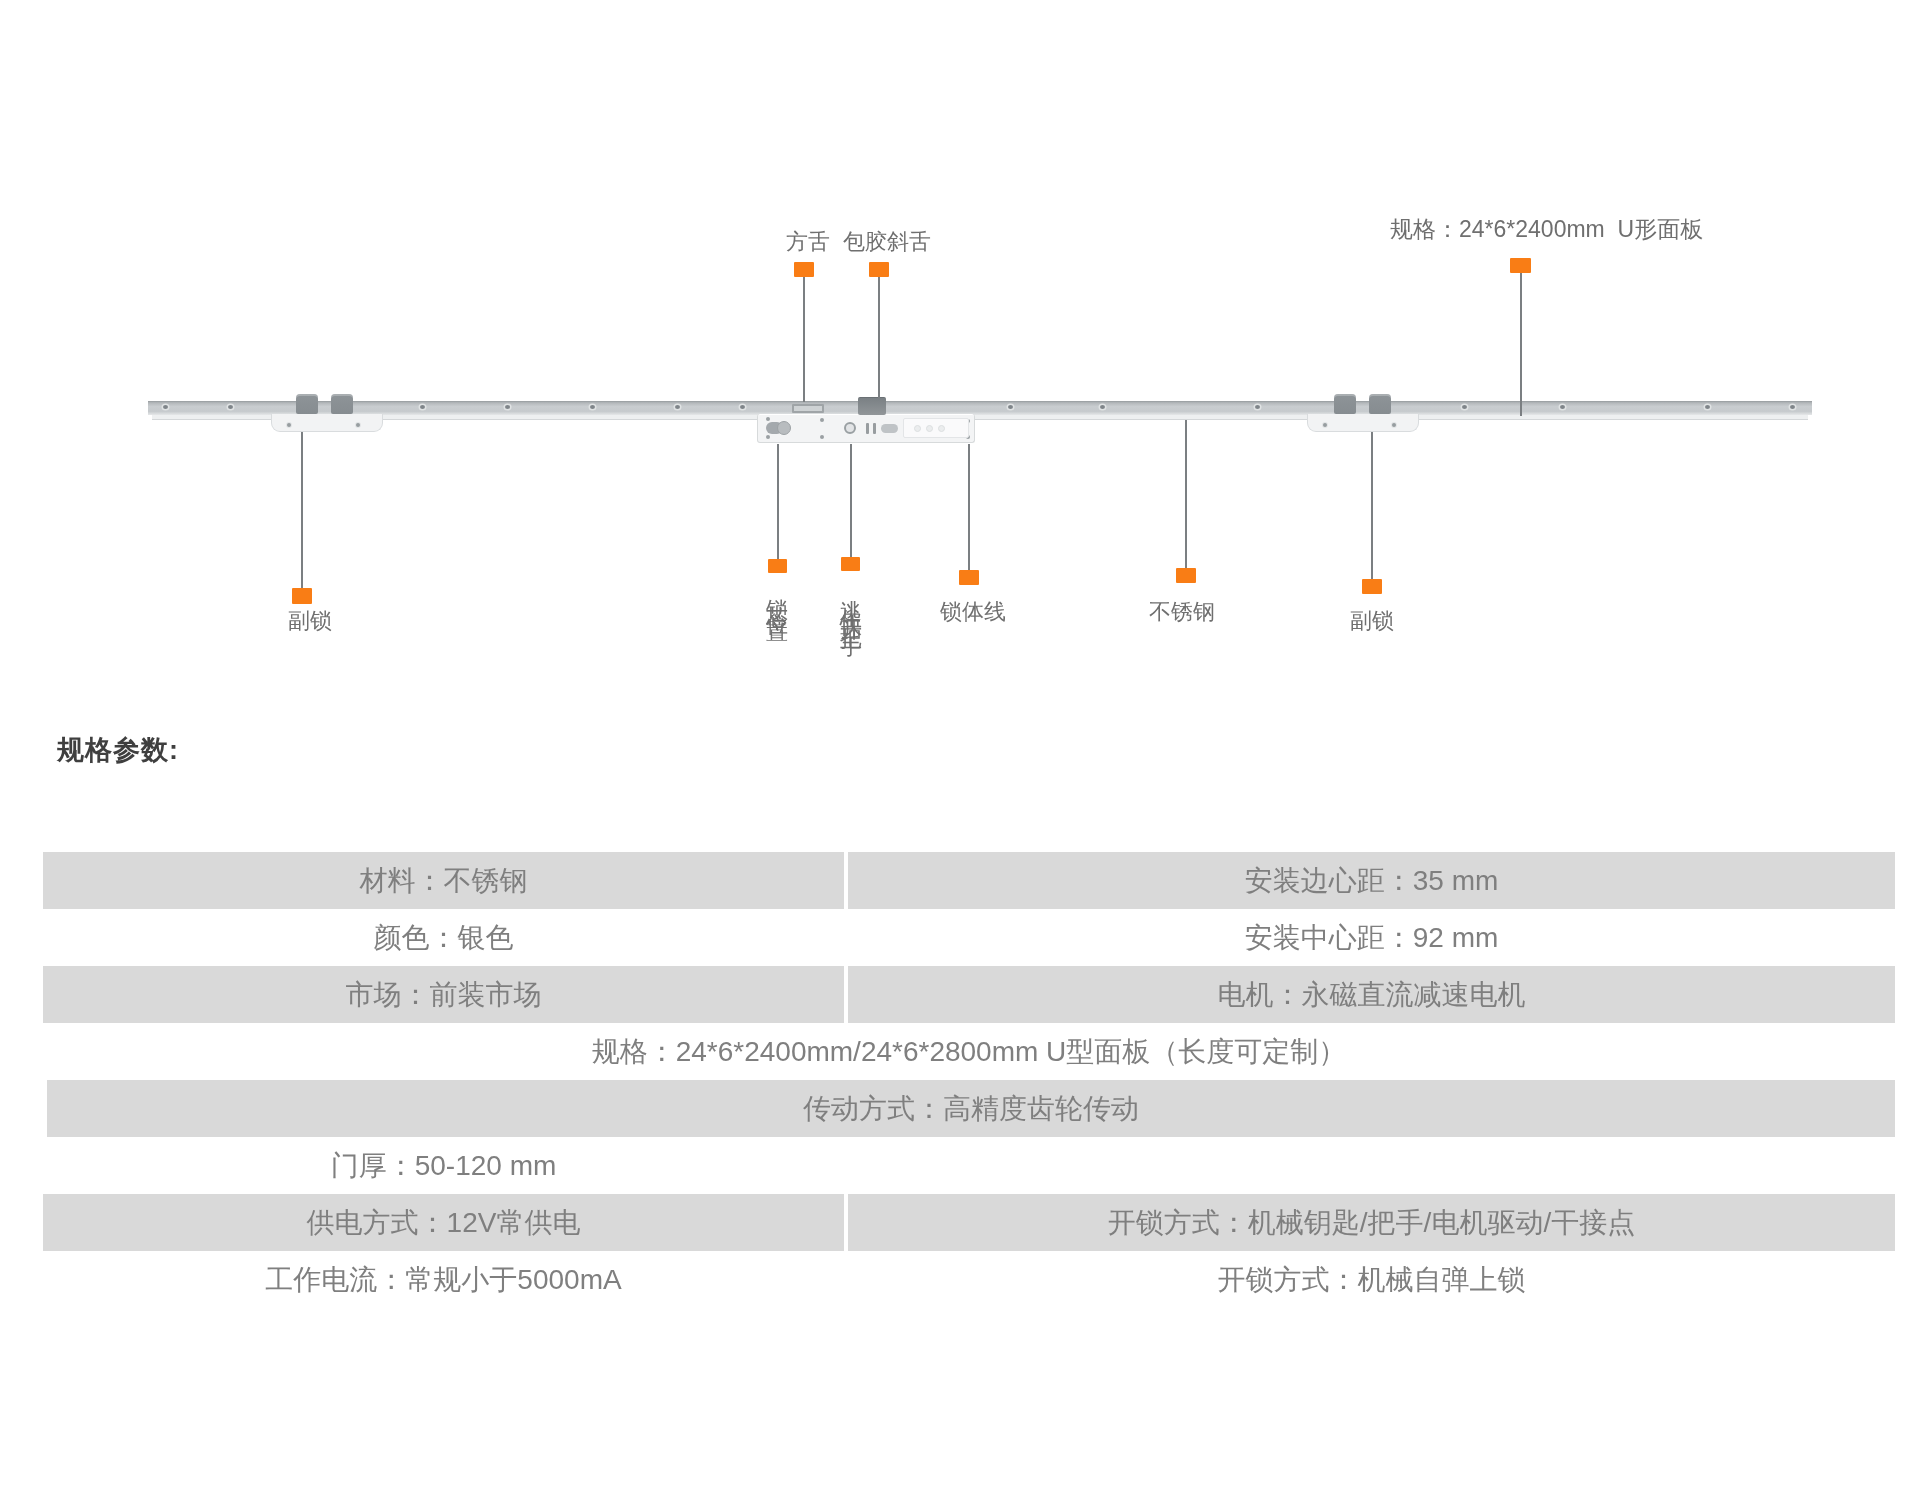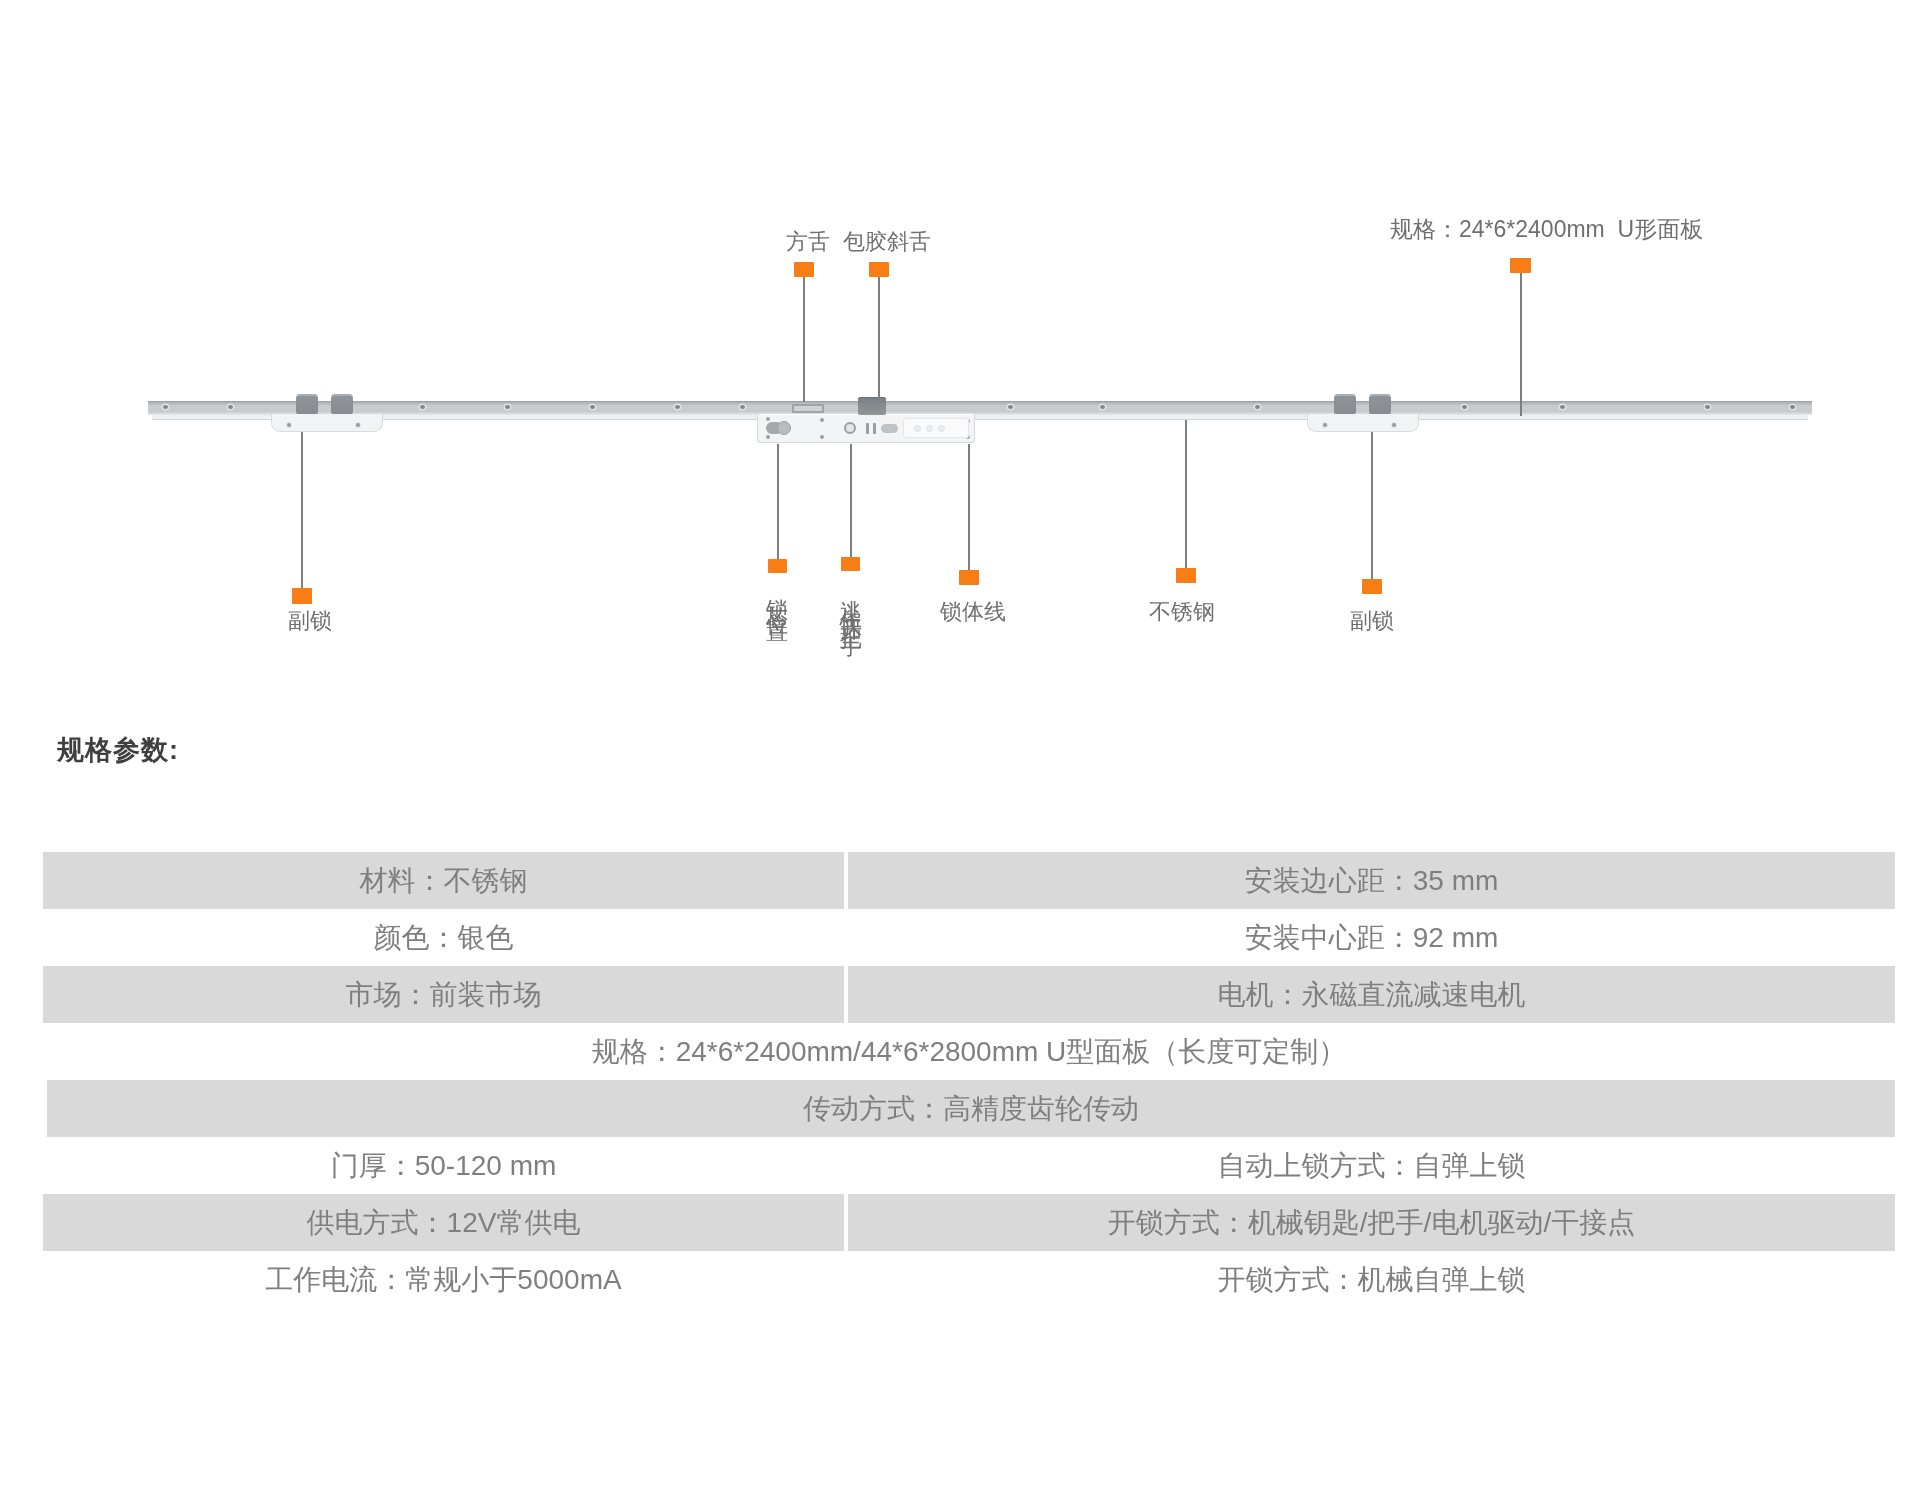--- a/index.html
+++ b/index.html
@@ -191,30 +191,29 @@
         <div class="cell left">颜色：银色</div>
         <div class="gap"></div>
         <div class="cell right">安装中心距：92 mm</div>
       </div>
       <div class="trow shaded">
         <div class="cell left">市场：前装市场</div>
         <div class="gap"></div>
         <div class="cell right">电机：永磁直流减速电机</div>
       </div>
       <div class="trow">
-        <div class="cell span">规格：24*6*2400mm/44*6*2800mm U型面板（长度可定制）</div>
+        <div class="cell span">规格：24*6*2400mm/24*6*2800mm U型面板（长度可定制）</div>
       </div>
       <div class="trow shaded">
         <div class="gap"></div>
         <div class="cell right">传动方式：高精度齿轮传动</div>
       </div>
       <div class="trow">
         <div class="cell left">门厚：50-120 mm</div>
         <div class="gap"></div>
-        <div class="cell right">自动上锁方式：自弹上锁</div>
       </div>
       <div class="trow shaded">
         <div class="cell left">供电方式：12V常供电</div>
         <div class="gap"></div>
         <div class="cell right">开锁方式：机械钥匙/把手/电机驱动/干接点</div>
       </div>
       <div class="trow">
         <div class="cell left">工作电流：常规小于5000mA</div>
         <div class="gap"></div>
         <div class="cell right">开锁方式：机械自弹上锁</div>

